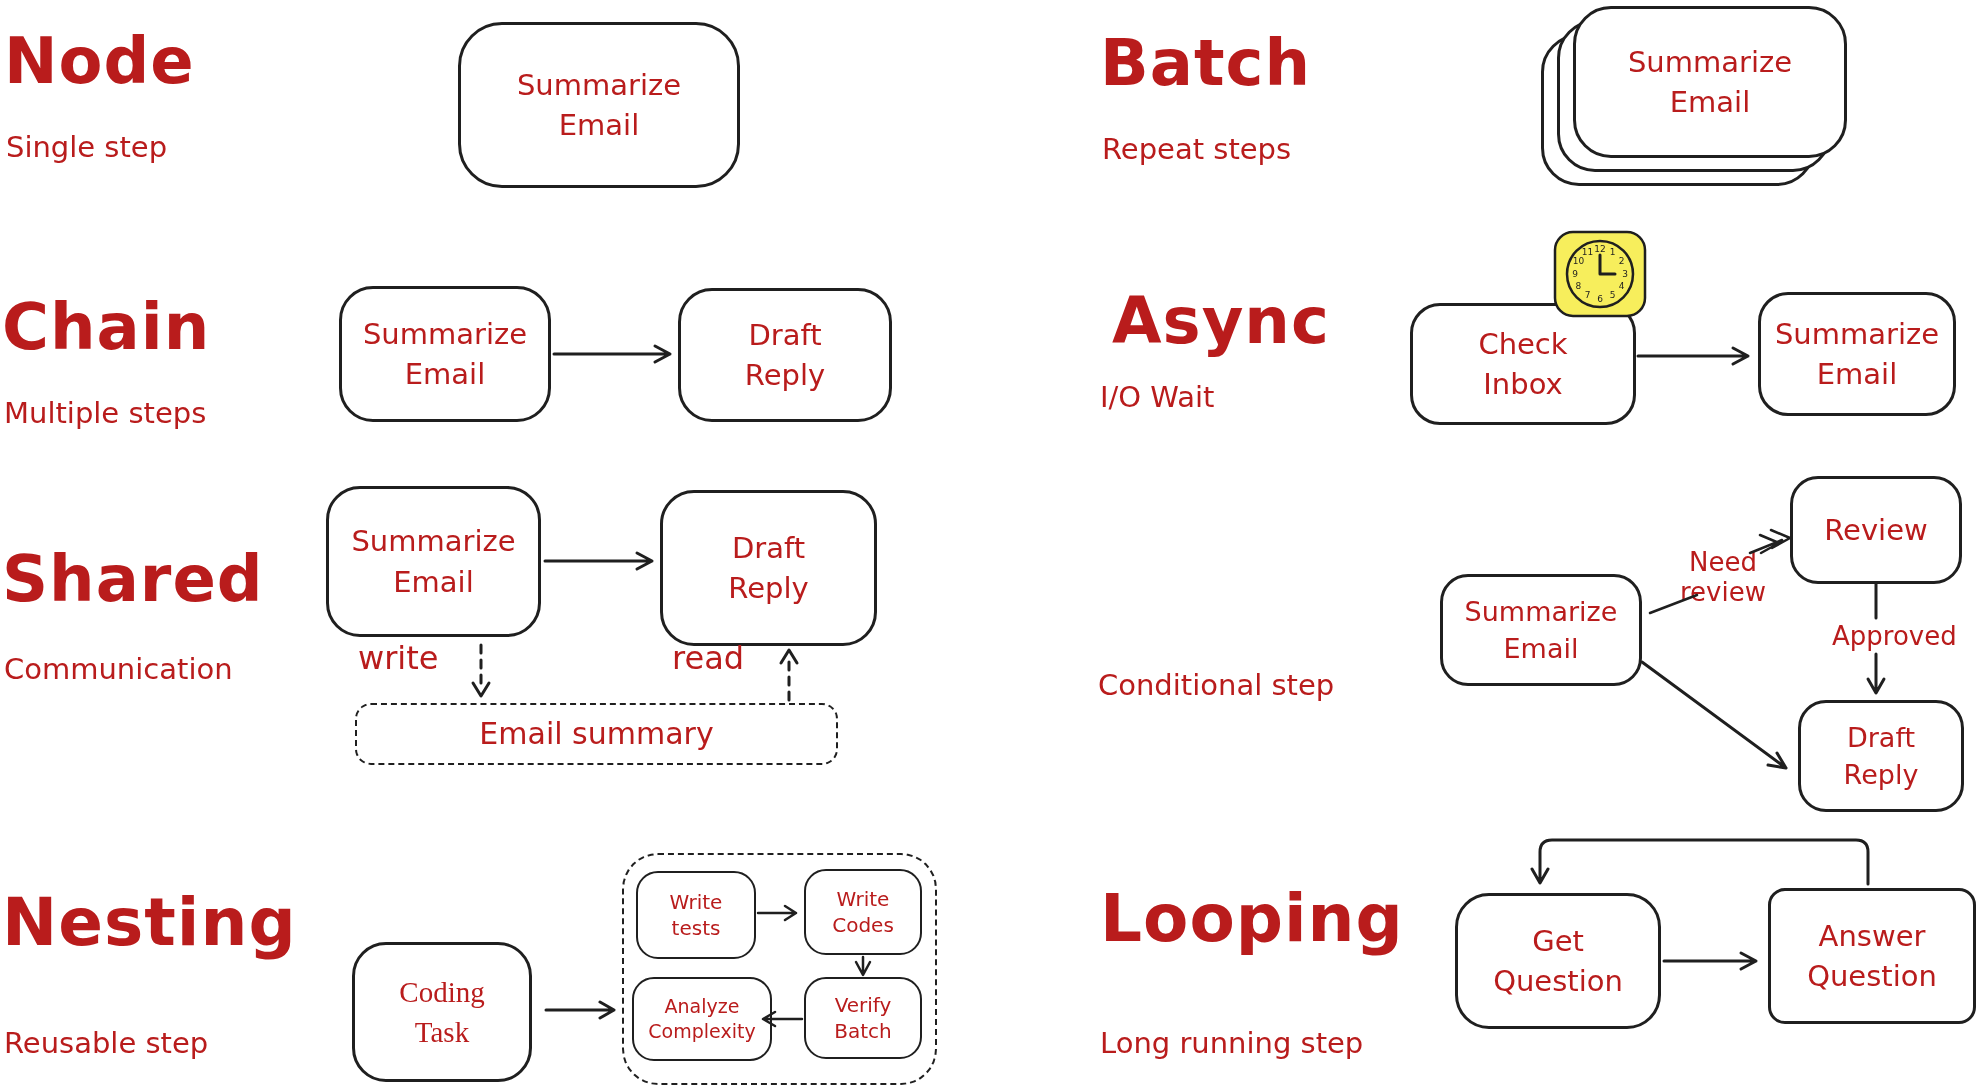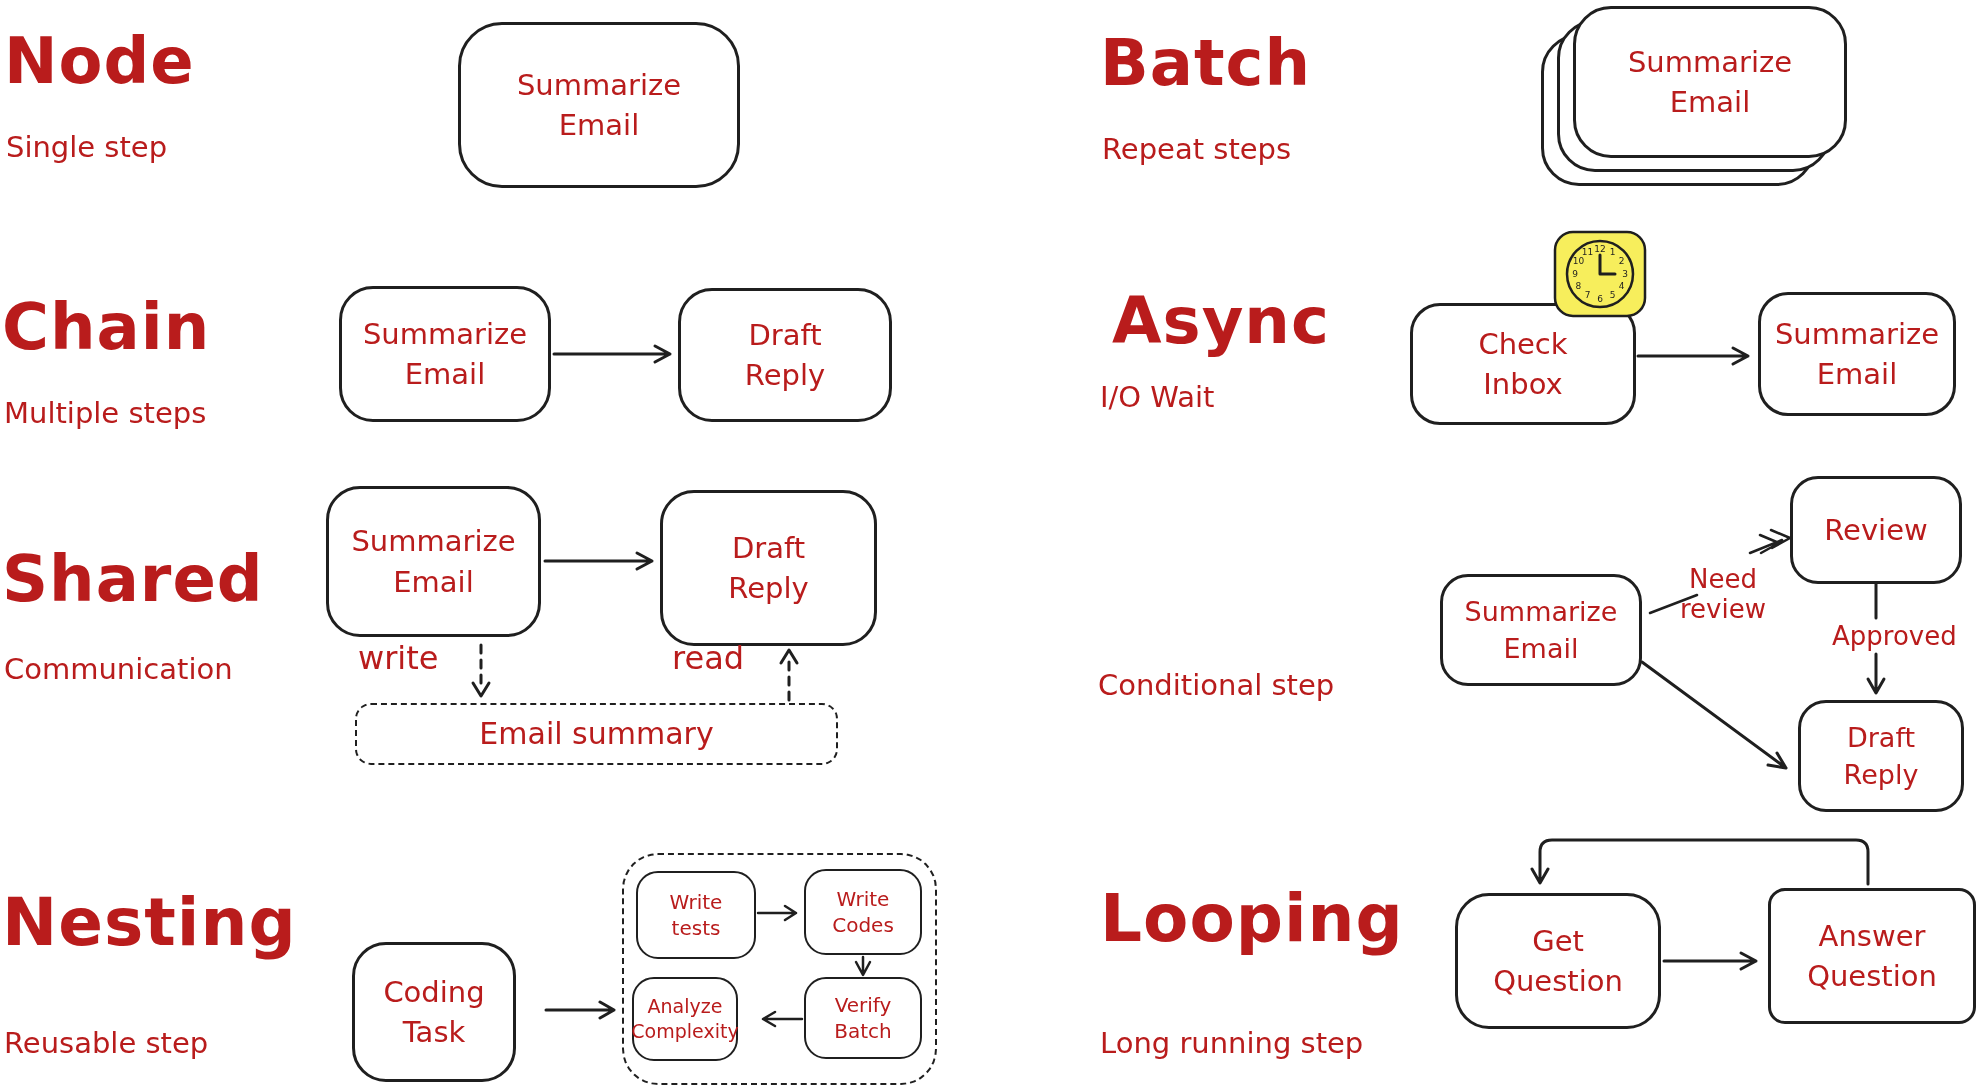--- a/index.html
+++ b/index.html
@@ -52,34 +52,34 @@
 Reply</span>
   </div>
   <div class="lbl" style="left:358px;top:640px;">write</div>
   <div class="lbl" style="left:672px;top:640px;">read</div>
   <div class="box dashedbox" style="left:355px;top:703px;width:483px;height:62px;border-radius:16px;">
     <span style="font-size:30px;">Email summary</span>
   </div>
 
   <div class="title" style="left:2px;top:884px;font-size:66px;">Nesting</div>
   <div class="subtitle" style="left:4px;top:1026px;">Reusable step</div>
-  <div class="box" style="left:352px;top:942px;width:164px;height:140px;">
+  <div class="box" style="left:352px;top:942px;width:180px;height:140px;font-family:Liberation Serif, serif;">
     <span>Coding
 Task</span>
   </div>
   <div class="container-dashed" style="left:622px;top:853px;width:315px;height:232px;"></div>
   <div class="box small" style="left:636px;top:871px;width:120px;height:88px;border-radius:22px;border-width:2.5px;">
     <span>Write
 tests</span>
   </div>
   <div class="box small" style="left:804px;top:869px;width:118px;height:86px;border-radius:22px;border-width:2.5px;">
     <span>Write
 Codes</span>
   </div>
-  <div class="box small" style="left:632px;top:977px;width:106px;height:84px;border-radius:22px;border-width:2.5px;">
+  <div class="box small" style="left:632px;top:977px;width:140px;height:84px;border-radius:22px;border-width:2.5px;">
     <span style="font-size:19px;">Analyze
 Complexity</span>
   </div>
   <div class="box small" style="left:804px;top:977px;width:118px;height:82px;border-radius:22px;border-width:2.5px;">
     <span>Verify
 Batch</span>
   </div>
 
   <div class="title" style="left:1100px;top:26px;">Batch</div>
   <div class="subtitle" style="left:1102px;top:132px;">Repeat steps</div>
@@ -127,21 +127,21 @@
     <span style="font-size:27px;">Summarize
 Email</span>
   </div>
   <div class="box" style="left:1790px;top:476px;width:172px;height:108px;border-radius:28px;">
     <span>Review</span>
   </div>
   <div class="box" style="left:1798px;top:700px;width:166px;height:112px;border-radius:28px;">
     <span style="font-size:27px;">Draft
 Reply</span>
   </div>
-  <div class="lbl small" style="left:1668px;top:548px;width:110px;margin-top:17px;">Need
+  <div class="lbl small" style="left:1668px;top:548px;width:110px;">Need
 review</div>
   <div class="lbl small" style="left:1832px;top:622px;">Approved</div>
 
   <div class="title" style="left:1100px;top:880px;font-size:66px;">Looping</div>
   <div class="subtitle" style="left:1100px;top:1026px;">Long running step</div>
   <div class="box" style="left:1455px;top:893px;width:206px;height:136px;">
     <span>Get
 Question</span>
   </div>
   <div class="box" style="left:1768px;top:888px;width:208px;height:136px;border-radius:17px;">

